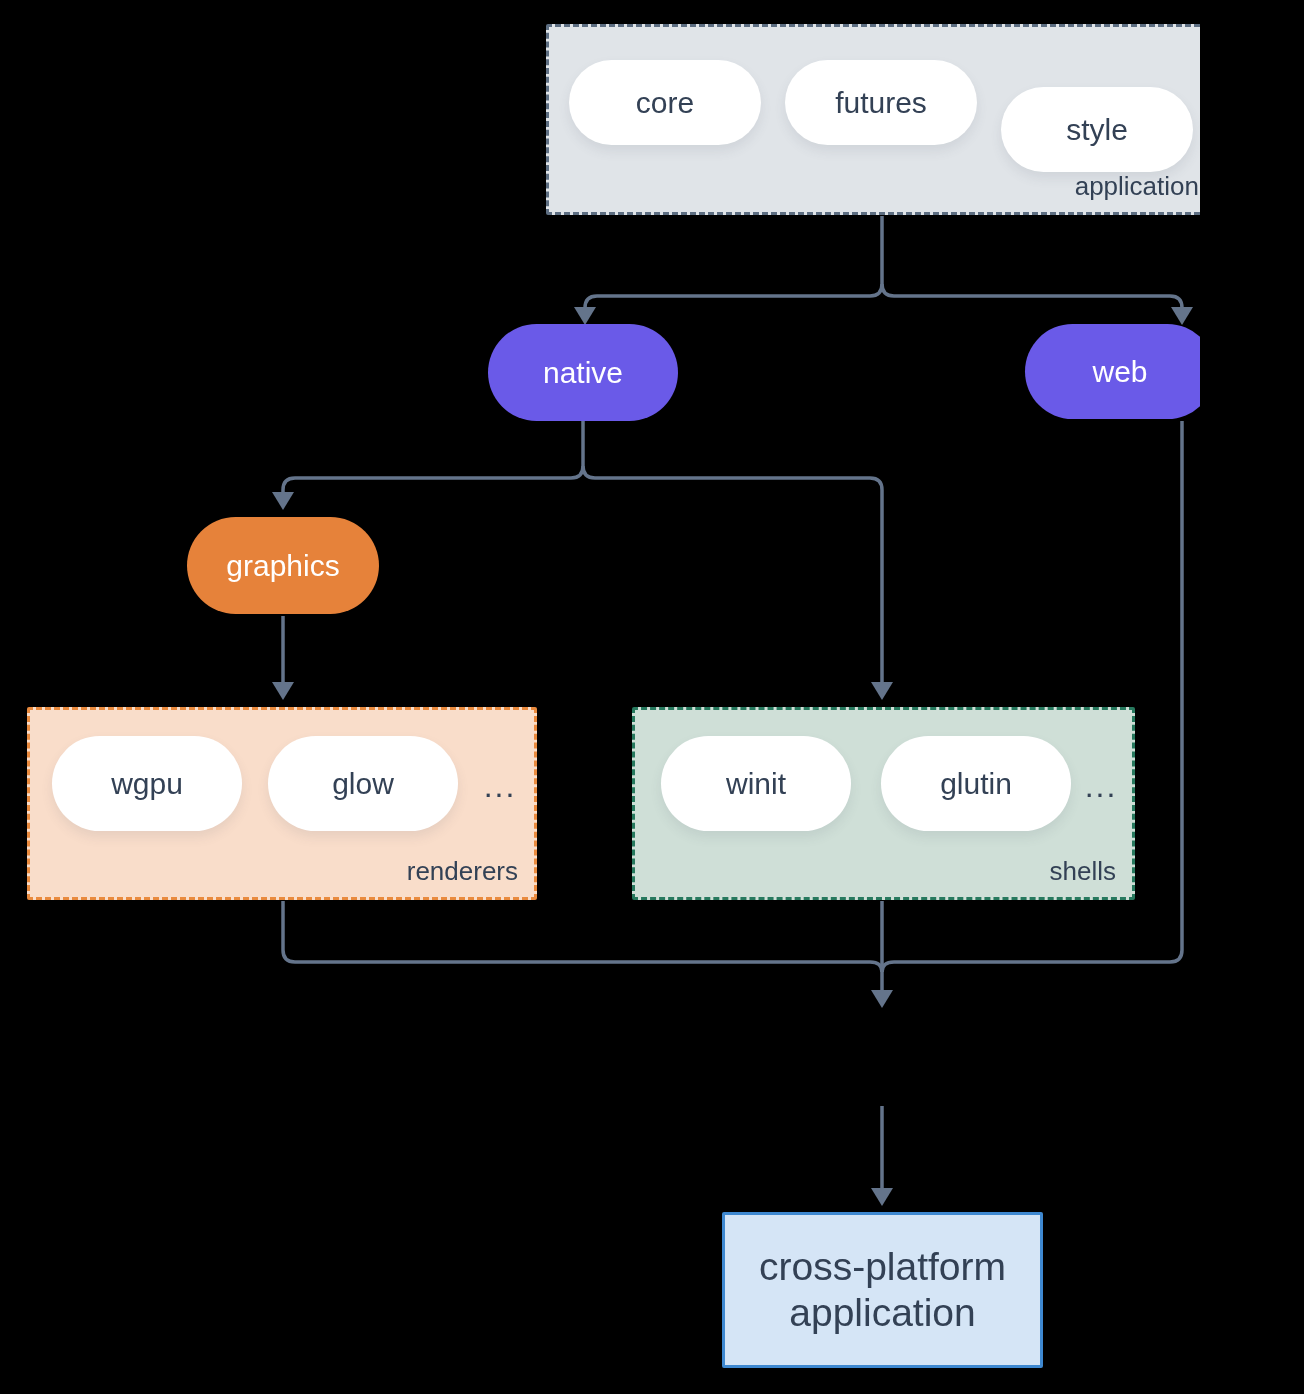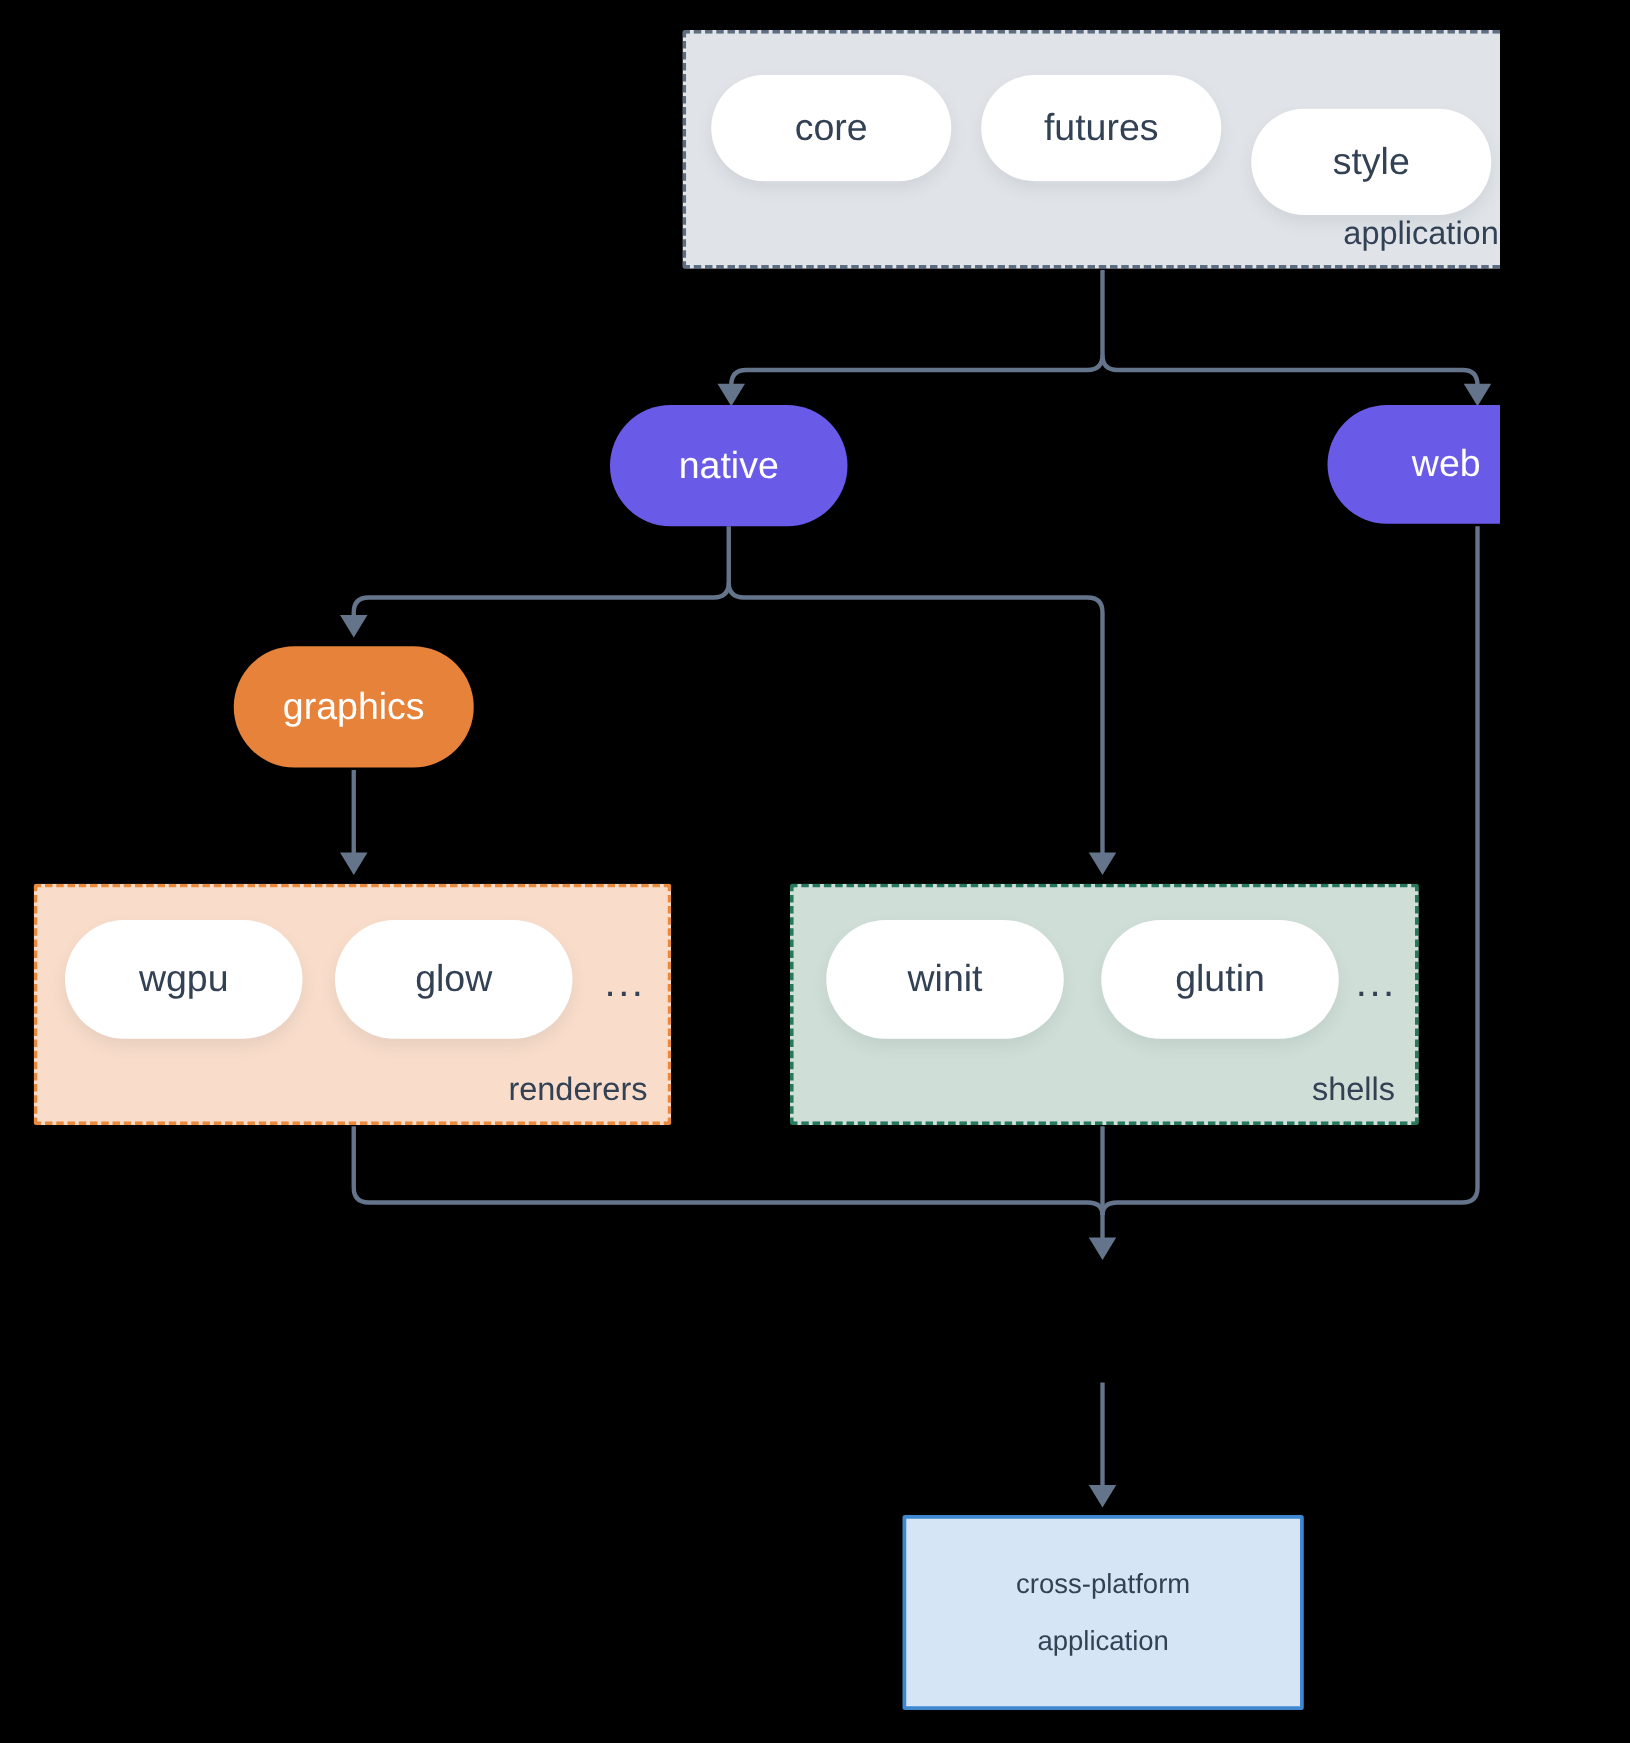--- a/index.html
+++ b/index.html
@@ -64,32 +64,32 @@
   .ellipsis{
     position:absolute;top:58px;width:64px;
     text-align:center;font-size:32px;letter-spacing:2px;
     color:var(--c-node_text);
   }
   .ellipsis.renderers{left:438px;}
   .ellipsis.shells{left:434px;}
 
   
   .n-native{left:488px;top:324px;width:190px;height:97px;background:var(--c-purple);}
-  .n-web{left:1062px;top:324px;width:190px;height:95px;background:var(--c-purple);}
+  .n-web{left:1025px;top:324px;width:190px;height:95px;background:var(--c-purple);}
   .n-graphics{left:187px;top:517px;width:192px;height:97px;background:var(--c-orange);}
   .n-iced{left:787px;top:1009px;width:190px;height:95px;background:var(--c-blue);}
 
   .app-box{
     position:absolute;left:722px;top:1212px;width:321px;height:156px;
     box-sizing:border-box;
     background:var(--c-app_fill);
     border:3px solid var(--c-app_border);
     border-radius:2px;
     display:flex;flex-direction:column;align-items:center;justify-content:center;
-    font-size:22px;line-height:46px;
+    font-size:39px;line-height:46px;
     color:var(--c-node_text);
   }
 </style>
 </head>
 <body>
 
 <div id="canvas">
 
   <svg id="wires" width="1304" height="1394" viewBox="0 0 1304 1394">
 

